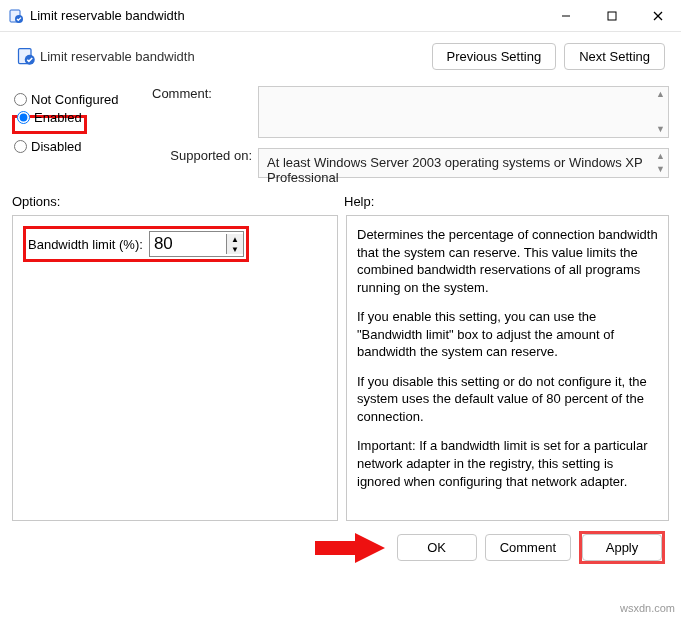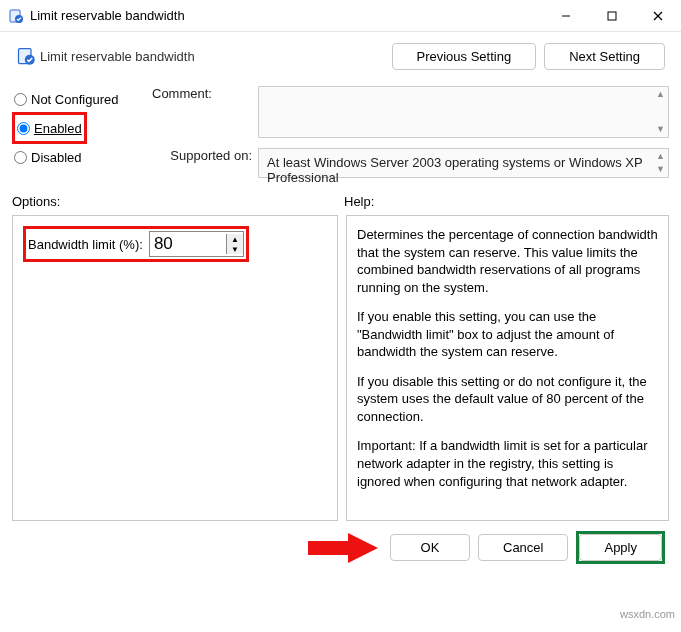--- a/index.html
+++ b/index.html
@@ -36,31 +36,31 @@
   .header-row {
     display:flex; align-items:center; height:48px;
   }
   .header-row .icon2 {
     width: 28px; display:flex; align-items:center; justify-content:center;
   }
   .header-row .subtitle { flex:1; font-size:13px; color:#333; }
   .hdr-buttons { display:flex; gap:8px; margin-right:4px;}
   button.std {
     background:#fff; border:1px solid #c8c8c8; border-radius:4px;
-    padding:5px 24px; font-family:inherit; font-size:13px; cursor:pointer;
+    padding:5px 14px; font-family:inherit; font-size:13px; cursor:pointer;
     min-width:90px;
   }
   .row { display:flex; }
   .col-left { width:140px; }
   .col-right { flex:1; position:relative; }
   .radios { padding-top:6px; }
   .radio-line { display:flex; align-items:center; height:26px; gap:4px; padding-left:2px;}
   .radio-line input { margin:0; }
-  .red-box { border:3px solid #e11; padding:0 2px; display:inline-flex; align-items:center; height:32px;text-decoration:underline;}
-  .red-box-outer { border:3px solid #15803d; }
+  .red-box { border:3px solid #e11; padding:0 2px; display:inline-flex; align-items:flex-end; height:19px;}
+  .red-box-outer { border:3px solid #ef4444; }
   .label-cell { width:100px; color:#222;}
   .readonly-box {
     border:1px solid #ccc; background:#fafafa; flex:1;
     padding:6px 8px;
     color:#222;
   }
   .comment-group { display:flex; gap:6px; align-items:flex-start; margin-top:6px;}
   .comment-box { height:52px; position:relative;}
   .supported-box { height:30px; display:flex; }
   .scroll-triangle {
@@ -90,21 +90,21 @@
   .help-text p { margin:0 0 12px 0; line-height:1.35; font-size:13px;}
   .footer {
     display:flex; align-items:center; justify-content:flex-end;
     gap:8px; margin-top:10px; padding-right:4px;
   }
   .arrow-block {
     display:flex; align-items:center; margin-right:4px;
   }
   .arrow-svg { display:block; }
   .watermark {
-    position:absolute; right:6px; bottom:12px; font-size:11px; color:#999;
+    position:absolute; right:6px; bottom:18px; font-size:11px; color:#999;
     z-index:5;
   }
   .svg-policy{ width:16px; height:16px;}
 </style>
 </head>
 <body>
 
 <div class="titlebar">
   <span class="icon">
     <svg class="svg-policy" viewBox="0 0 16 16">
@@ -216,21 +216,21 @@
     </div>
   </div>
 
   <div class="footer">
     <div class="arrow-block">
       <svg class="arrow-svg" width="70" height="30" viewBox="0 0 70 30">
         <polygon points="0,8 0,22 40,22 40,30 70,15 40,0 40,8" fill="#e11"></polygon>
       </svg>
     </div>
     <button class="std" style="min-width:80px">OK</button>
-    <button class="std" style="min-width:80px">Cancel</button>
+    <button class="std" style="min-width:80px">Comment</button>
     <span class="red-box-outer" style="display:inline-flex">
       <button class="std" style="min-width:80px">Apply</button>
     </span>
   </div>
 
 </div>
 
 <span class="watermark">wsxdn.com</span>
 
 </body></html>

